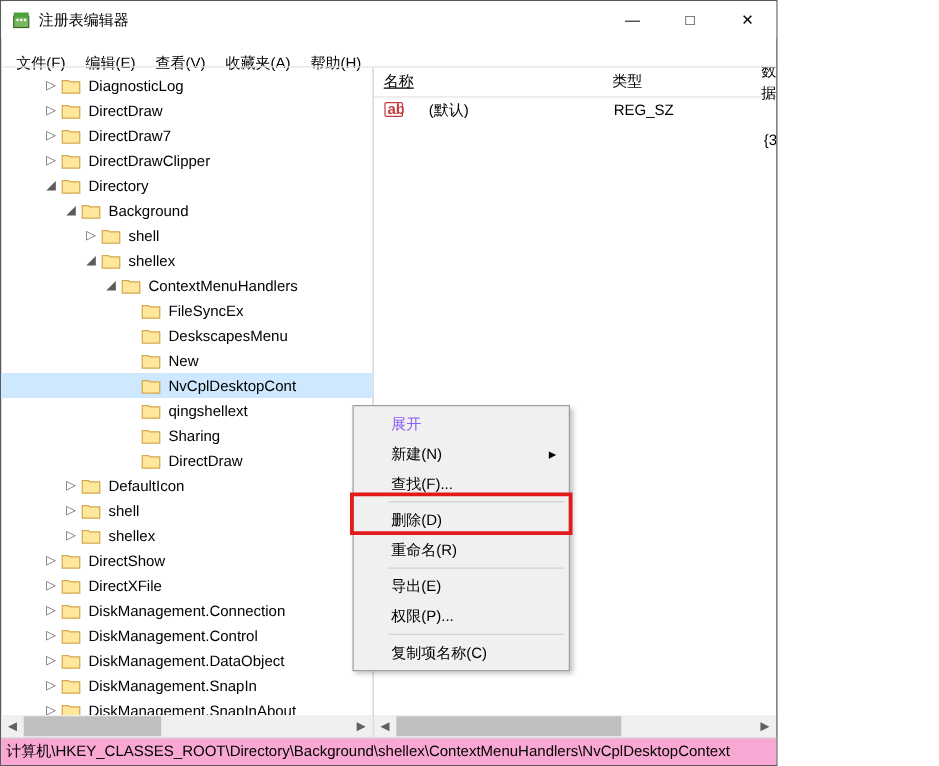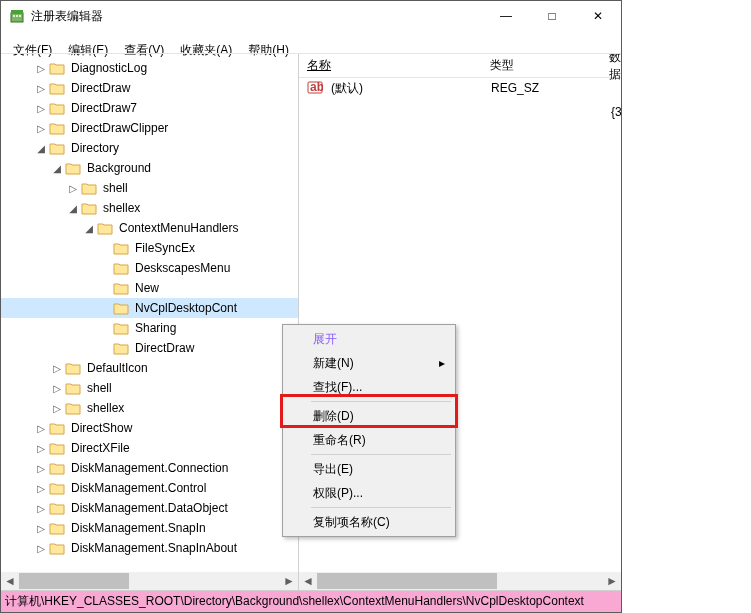--- a/index.html
+++ b/index.html
@@ -21,21 +21,21 @@
 .vline { width: 16px; height: 20px; position: relative; }
 .folder { width: 16px; height: 14px; margin-right: 4px; }
 .selected { background: #cde8ff; }
 .selected .label { background: #cde8ff; }
 .label { padding: 1px 2px; }
 .listhdr { height: 24px; display: flex; align-items: center; border-bottom: 1px solid #e5e5e5; }
 .listhdr .col { padding-left: 8px; }
 .listhdr .col1 { width: 184px; text-decoration: underline; } .listhdr .col2 { width: 120px; } .listhdr .col3 { flex: 1; }
 .listrow { height: 20px; display: flex; align-items: center; }
 .listrow .col { padding-left: 8px; overflow: hidden; white-space: nowrap; }
-.listrow .col1 { width: 184px; display: flex; align-items: center; gap: 8px; }
+.listrow .col1 { width: 184px; display: flex; align-items: center; gap: 20px; }
 .listrow .col2 { width: 120px; } .listrow .col3 { flex: 1; margin-top: 47px; }
 .scrollbar-h { position: absolute; bottom: 0; left: 0; right: 0; height: 18px; background: #f0f0f0; display: flex; align-items: center; }
 .scrollbar-h .arrow { width: 18px; height: 18px; display: flex; align-items: center; justify-content: center; color: #606060; }
 .scrollbar-h .thumb { height: 16px; background: #c0c0c0; }
 .statusbar { height: 22px; border-top: 1px solid #d0d0d0; display: flex; align-items: center; padding-left: 4px; background: #f9a8d4; }
 .ctxmenu { position: absolute; left: 282px; top: 324px; width: 174px; background: #f0f0f0; border: 1px solid #a0a0a0; box-shadow: 2px 2px 4px rgba(0,0,0,0.25); padding: 2px; z-index: 10; }
 .ctxmenu .mitem { height: 24px; display: flex; align-items: center; padding-left: 28px; position: relative; }
 .ctxmenu .mitem.disabled { color: #8b5cf6; }
 .ctxmenu .mitem .arrow { position: absolute; right: 8px; }
 .ctxmenu .msep { height: 1px; background: #d0d0d0; margin: 2px 2px 2px 26px; }
@@ -212,20 +212,33 @@
             <span class="vline"></span>
             <span class="vline"></span>
             <span class="vline"></span>
             <span class="vline"></span>
             <span class="vline"></span>
             <span class="exp"></span>
             <span class="folder"><svg width="16" height="14">
                 <path d="M1 3 h5 l1 1 h8 v9 h-14 z" fill="#ffe79c" stroke="#d4a84b"></path>
               </svg></span>
             <span class="label">NvCplDesktopCont</span>
+          </div>
+          <div class="rownode">
+            <span class="vline"></span>
+            <span class="vline"></span>
+            <span class="vline"></span>
+            <span class="vline"></span>
+            <span class="vline"></span>
+            <span class="vline"></span>
+            <span class="exp"></span>
+            <span class="folder"><svg width="16" height="14">
+                <path d="M1 3 h5 l1 1 h8 v9 h-14 z" fill="#ffe79c" stroke="#d4a84b"></path>
+              </svg></span>
+            <span class="label">qingshellext</span>
           </div>
           <div class="rownode">
             <span class="vline"></span>
             <span class="vline"></span>
             <span class="vline"></span>
             <span class="vline"></span>
             <span class="vline"></span>
             <span class="vline"></span>
             <span class="exp"></span>
             <span class="folder"><svg width="16" height="14">

